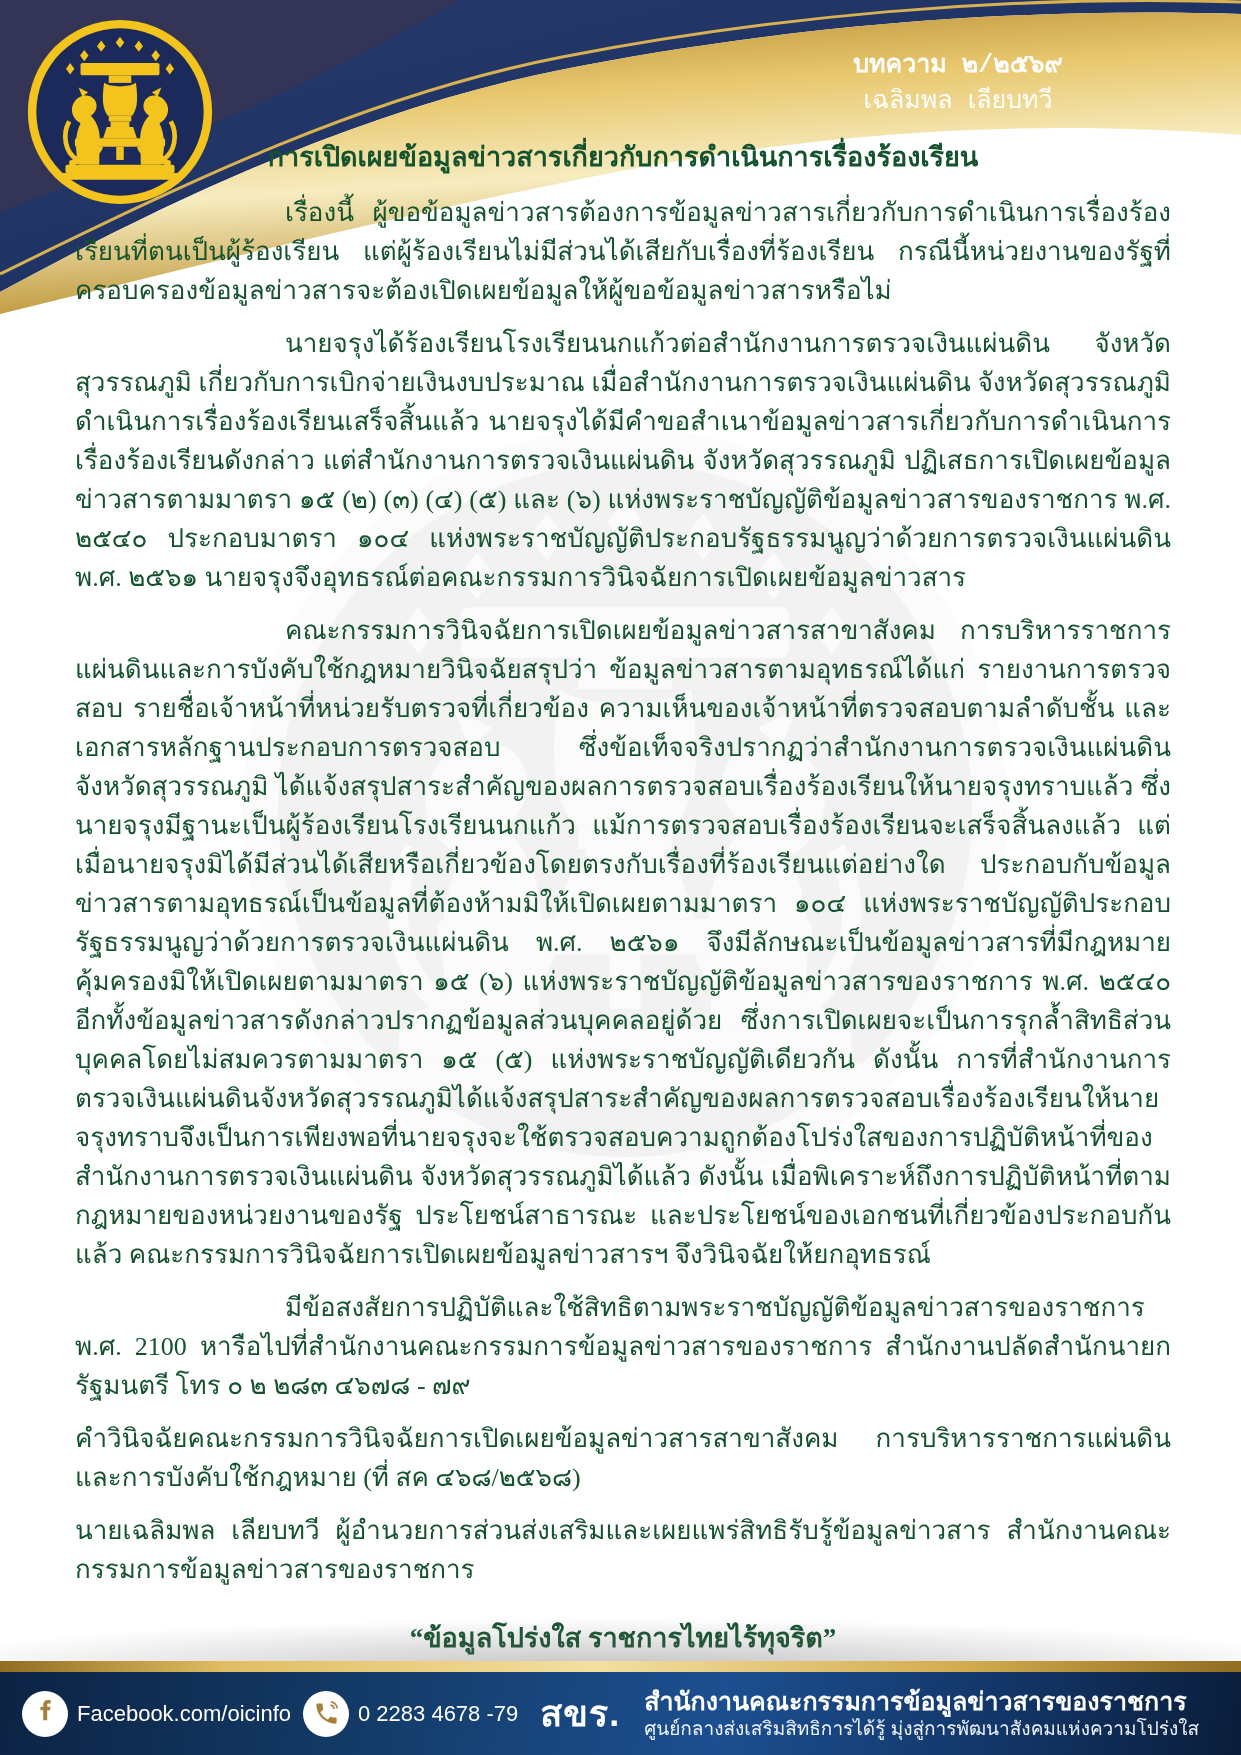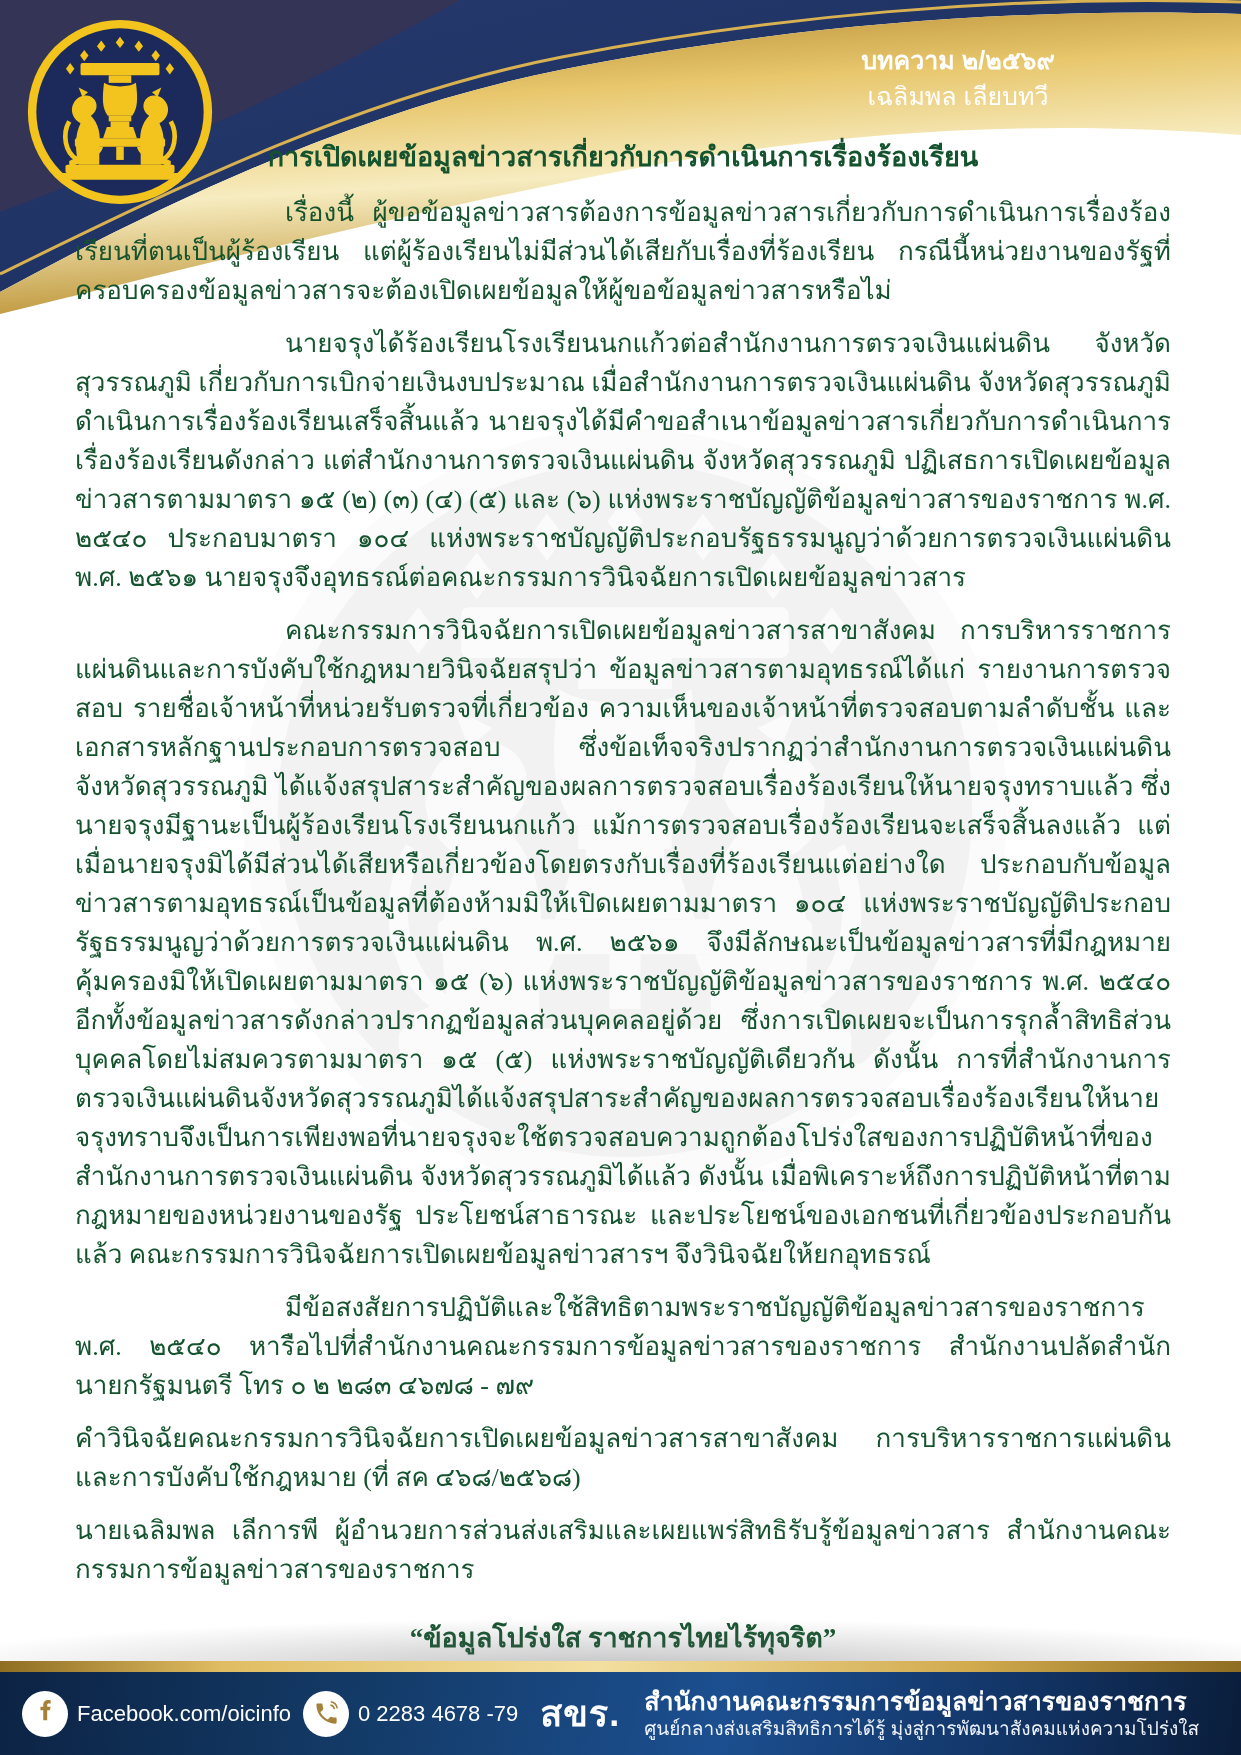--- a/index.html
+++ b/index.html
@@ -8,23 +8,23 @@
     width:1241px;height:1755px;
     margin:0 auto;
     background:#ffffff;
     overflow:hidden;
     font-family:"Liberation Serif", serif;
   }
   
   .header-art{position:absolute;top:0;left:0;width:1241px;height:360px;}
   .emblem{position:absolute;top:18px;left:26px;width:188px;height:188px;}
   .header-meta{
-    position:absolute;top:42px;right:118px;width:330px;
+    position:absolute;top:48px;right:118px;width:330px;
     text-align:center;color:#ffffff;
-    font-family:Liberation Sans, sans-serif;
+    font-family:Liberation Mono, monospace;
     line-height:36px;font-size:25px;
   }
   .header-meta .no{font-weight:bold;}
   
   .watermark{
     position:absolute;top:420px;left:235px;width:780px;height:780px;
     opacity:0.055;filter:grayscale(100%);
     pointer-events:none;
   }
   
@@ -152,23 +152,23 @@
 
   <svg class="watermark" viewBox="0 0 200 200">
     <use href="#crest"></use>
   </svg>
 
   <div class="content">
     <h1 class="doc-title">การเปิดเผยข้อมูลข่าวสารเกี่ยวกับการดำเนินการเรื่องร้องเรียน</h1>
     <p class="para">เรื่องนี้ ผู้ขอข้อมูลข่าวสารต้องการข้อมูลข่าวสารเกี่ยวกับการดำเนินการเรื่องร้องเรียนที่ตนเป็นผู้ร้องเรียน แต่ผู้ร้องเรียนไม่มีส่วนได้เสียกับเรื่องที่ร้องเรียน กรณีนี้หน่วยงานของรัฐที่ครอบครองข้อมูลข่าวสารจะต้องเปิดเผยข้อมูลให้ผู้ขอข้อมูลข่าวสารหรือไม่</p>
     <p class="para">นายจรุงได้ร้องเรียนโรงเรียนนกแก้วต่อสำนักงานการตรวจเงินแผ่นดิน จังหวัดสุวรรณภูมิ เกี่ยวกับการเบิกจ่ายเงินงบประมาณ เมื่อสำนักงานการตรวจเงินแผ่นดิน จังหวัดสุวรรณภูมิ ดำเนินการเรื่องร้องเรียนเสร็จสิ้นแล้ว นายจรุงได้มีคำขอสำเนาข้อมูลข่าวสารเกี่ยวกับการดำเนินการเรื่องร้องเรียนดังกล่าว แต่สำนักงานการตรวจเงินแผ่นดิน จังหวัดสุวรรณภูมิ ปฏิเสธการเปิดเผยข้อมูลข่าวสารตามมาตรา ๑๕ (๒) (๓) (๔) (๕) และ (๖) แห่งพระราชบัญญัติข้อมูลข่าวสารของราชการ พ.ศ. ๒๕๔๐ ประกอบมาตรา ๑๐๔ แห่งพระราชบัญญัติประกอบรัฐธรรมนูญว่าด้วยการตรวจเงินแผ่นดิน พ.ศ. ๒๕๖๑ นายจรุงจึงอุทธรณ์ต่อคณะกรรมการวินิจฉัยการเปิดเผยข้อมูลข่าวสาร</p>
     <p class="para">คณะกรรมการวินิจฉัยการเปิดเผยข้อมูลข่าวสารสาขาสังคม การบริหารราชการแผ่นดินและการบังคับใช้กฎหมายวินิจฉัยสรุปว่า ข้อมูลข่าวสารตามอุทธรณ์ได้แก่ รายงานการตรวจสอบ รายชื่อเจ้าหน้าที่หน่วยรับตรวจที่เกี่ยวข้อง ความเห็นของเจ้าหน้าที่ตรวจสอบตามลำดับชั้น และเอกสารหลักฐานประกอบการตรวจสอบ ซึ่งข้อเท็จจริงปรากฏว่าสำนักงานการตรวจเงินแผ่นดิน จังหวัดสุวรรณภูมิ ได้แจ้งสรุปสาระสำคัญของผลการตรวจสอบเรื่องร้องเรียนให้นายจรุงทราบแล้ว ซึ่งนายจรุงมีฐานะเป็นผู้ร้องเรียนโรงเรียนนกแก้ว แม้การตรวจสอบเรื่องร้องเรียนจะเสร็จสิ้นลงแล้ว แต่เมื่อนายจรุงมิได้มีส่วนได้เสียหรือเกี่ยวข้องโดยตรงกับเรื่องที่ร้องเรียนแต่อย่างใด ประกอบกับข้อมูลข่าวสารตามอุทธรณ์เป็นข้อมูลที่ต้องห้ามมิให้เปิดเผยตามมาตรา ๑๐๔ แห่งพระราชบัญญัติประกอบรัฐธรรมนูญว่าด้วยการตรวจเงินแผ่นดิน พ.ศ. ๒๕๖๑ จึงมีลักษณะเป็นข้อมูลข่าวสารที่มีกฎหมายคุ้มครองมิให้เปิดเผยตามมาตรา ๑๕ (๖) แห่งพระราชบัญญัติข้อมูลข่าวสารของราชการ พ.ศ. ๒๕๔๐ อีกทั้งข้อมูลข่าวสารดังกล่าวปรากฏข้อมูลส่วนบุคคลอยู่ด้วย ซึ่งการเปิดเผยจะเป็นการรุกล้ำสิทธิส่วนบุคคลโดยไม่สมควรตามมาตรา ๑๕ (๕) แห่งพระราชบัญญัติเดียวกัน ดังนั้น การที่สำนักงานการตรวจเงินแผ่นดินจังหวัดสุวรรณภูมิได้แจ้งสรุปสาระสำคัญของผลการตรวจสอบเรื่องร้องเรียนให้นายจรุงทราบจึงเป็นการเพียงพอที่นายจรุงจะใช้ตรวจสอบความถูกต้องโปร่งใสของการปฏิบัติหน้าที่ของสำนักงานการตรวจเงินแผ่นดิน จังหวัดสุวรรณภูมิได้แล้ว ดังนั้น เมื่อพิเคราะห์ถึงการปฏิบัติหน้าที่ตามกฎหมายของหน่วยงานของรัฐ ประโยชน์สาธารณะ และประโยชน์ของเอกชนที่เกี่ยวข้องประกอบกันแล้ว คณะกรรมการวินิจฉัยการเปิดเผยข้อมูลข่าวสารฯ จึงวินิจฉัยให้ยกอุทธรณ์</p>
-    <p class="para">มีข้อสงสัยการปฏิบัติและใช้สิทธิตามพระราชบัญญัติข้อมูลข่าวสารของราชการ พ.ศ. ๒๕๔๐ หารือไปที่สำนักงานคณะกรรมการข้อมูลข่าวสารของราชการ สำนักงานปลัดสำนักนายกรัฐมนตรี โทร ๐ ๒ ๒๘๓ ๔๖๗๘ - ๗๙</p>
+    <p class="para">มีข้อสงสัยการปฏิบัติและใช้สิทธิตามพระราชบัญญัติข้อมูลข่าวสารของราชการ พ.ศ. 2100 หารือไปที่สำนักงานคณะกรรมการข้อมูลข่าวสารของราชการ สำนักงานปลัดสำนักนายกรัฐมนตรี โทร ๐ ๒ ๒๘๓ ๔๖๗๘ - ๗๙</p>
     <p class="para no-indent bold">คำวินิจฉัยคณะกรรมการวินิจฉัยการเปิดเผยข้อมูลข่าวสารสาขาสังคม การบริหารราชการแผ่นดิน และการบังคับใช้กฎหมาย (ที่ สค ๔๖๘/๒๕๖๘)</p>
-    <p class="para no-indent">นายเฉลิมพล เลีการพี ผู้อำนวยการส่วนส่งเสริมและเผยแพร่สิทธิรับรู้ข้อมูลข่าวสาร สำนักงานคณะกรรมการข้อมูลข่าวสารของราชการ</p>
+    <p class="para no-indent">นายเฉลิมพล เลียบทวี ผู้อำนวยการส่วนส่งเสริมและเผยแพร่สิทธิรับรู้ข้อมูลข่าวสาร สำนักงานคณะกรรมการข้อมูลข่าวสารของราชการ</p>
     <div class="slogan">“ข้อมูลโปร่งใส ราชการไทยไร้ทุจริต”</div>
   </div>
 
   <div class="footer-shadow"></div>
   <div class="footer-goldbar"></div>
 
   <div class="footer">
     <div class="contact">
       <span class="badge">
         <svg viewBox="0 0 24 24">

